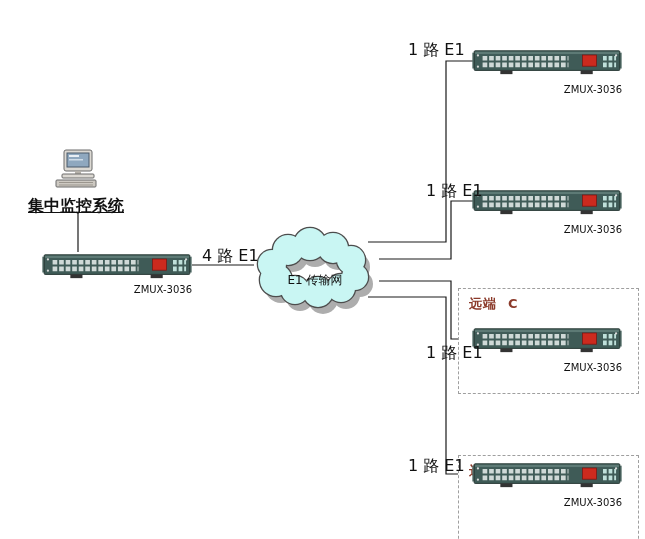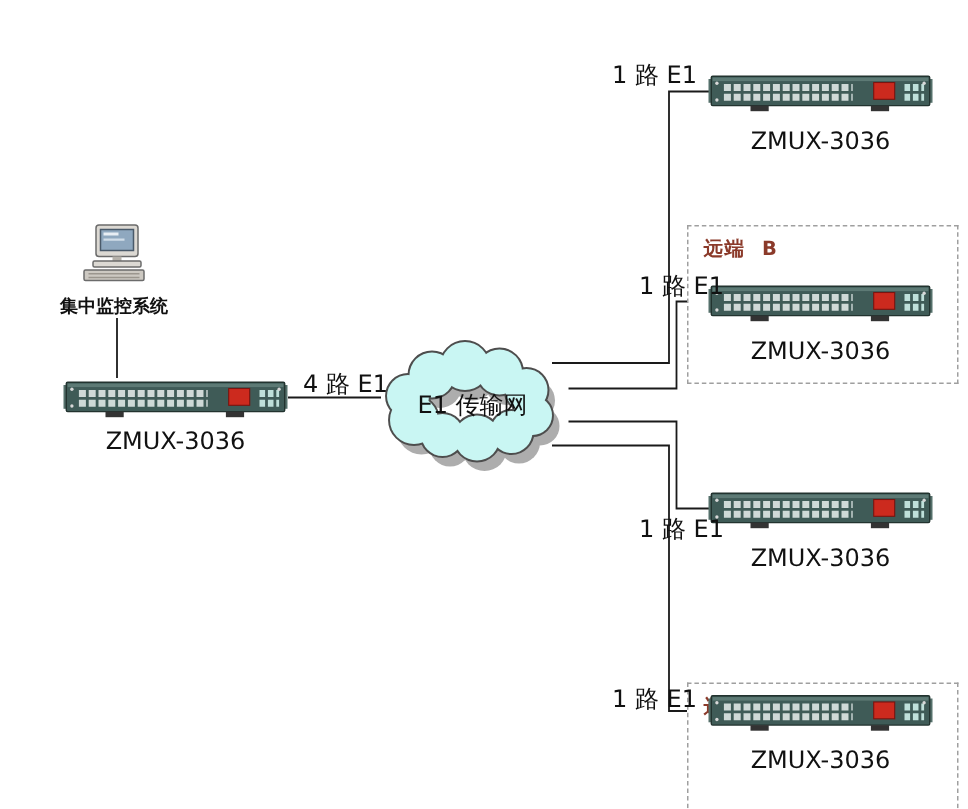--- a/index.html
+++ b/index.html
@@ -3,28 +3,28 @@
 <meta charset="utf-8">
 <style>
   html,body { margin:0; padding:0; background:#fff; }
   body { font-family:"DejaVu Sans","Liberation Sans",sans-serif; }
   .canvas { position:relative; width:645px; height:539px; background:#fff; overflow:hidden; }
   .lines-layer { position:absolute; left:0; top:0; width:645px; height:539px; }
   .dashed-box { position:absolute; border:1px dashed #9f9f9f; box-sizing:border-box; background:#fff; }
   .box-title { position:absolute; left:10px; top:6px; font-size:13px; font-weight:bold;
                color:var(--box-title-color,#8b3a2a); letter-spacing:1px; white-space:pre; }
   .device-svg { position:absolute; width:150px; height:28px; }
-  .device-label { position:absolute; width:150px; text-align:center; font-size:16px; color:#111; }
+  .device-label { position:absolute; width:150px; text-align:right; font-size:10px; color:#111; }
   .link-label { position:absolute; font-size:16px; color:#111; white-space:nowrap; }
   .cloud-svg { position:absolute; left:248px; top:222px; width:134px; height:96px; }
-  .cloud-label { position:absolute; left:250px; top:260px; width:130px; text-align:center;
-                 font-size:16px; color:#111; }
+  .cloud-label { position:absolute; left:250px; top:272px; width:130px; text-align:center;
+                 font-size:12px; color:#111; }
   .pc-svg { position:absolute; left:52px; top:149px; width:52px; height:46px; }
   .system-label { position:absolute; left:24px; top:196px; width:104px; text-align:center;
-                  font-size:12px; font-weight:bold; color:#111; }
+                  font-size:16px; font-weight:bold; color:#111;text-decoration:underline; }
   .conn { stroke:#1a1a1a; stroke-width:1.2; fill:none; }
   .cloud-shadow { fill:var(--cloud-shadow,#adadad); }
   .cloud-outline { fill:var(--cloud-fill,#c9f6f3); stroke:var(--cloud-stroke,#4d4d4d); stroke-width:2.6; }
   .cloud-fill-only { fill:var(--cloud-fill,#c9f6f3); }
   .dev-body { fill:#3f5b57; stroke:#22332f; stroke-width:1; }
   .dev-top { fill:#5d7a75; }
   .dev-ear { fill:#55706b; }
   .ports { stroke:#cfd9d7; stroke-width:5; stroke-dasharray:5 2; }
   .ports-r { stroke:#bfe0da; stroke-width:5; stroke-dasharray:4 2; }
   .dev-red { fill:#cc2a1e; stroke:#7a1410; stroke-width:0.8; }
@@ -123,29 +123,29 @@
   </svg>
   <div class="device-label" style="left:42px; top:284px;">ZMUX-3036</div>
   <div class="link-label" style="left:202px; top:246px;text-align:right;">4 路 E1</div>
 
   <svg class="device-svg" style="left:472px; top:48px;">
       <use href="#zmux"></use>
     </svg>
   <div class="device-label" style="left:472px; top:84px;">ZMUX-3036</div>
   <div class="link-label" style="left:408px; top:40px;">1 路 E1</div>
 
-  <div class="dashed-box" style="left:458px; top:150px; width:181px; height:106px;">
-    <div class="box-title">远端  B</div>
-  </div>
   <svg class="device-svg" style="left:472px; top:188px;">
       <use href="#zmux"></use>
     </svg>
   <div class="device-label" style="left:472px; top:224px;">ZMUX-3036</div>
   <div class="link-label" style="left:426px; top:181px;">1 路 E1</div>
 
+  <div class="dashed-box" style="left:458px; top:288px; width:181px; height:106px;">
+    <div class="box-title">远端  C</div>
+  </div>
   <svg class="device-svg" style="left:472px; top:326px;">
       <use href="#zmux"></use>
     </svg>
   <div class="device-label" style="left:472px; top:362px;">ZMUX-3036</div>
   <div class="link-label" style="left:426px; top:343px;">1 路 E1</div>
 
   <div class="dashed-box" style="left:458px; top:423px; width:181px; height:109px;margin-top:32px;">
     <div class="box-title">远端  D</div>
   </div>
   <svg class="device-svg" style="left:472px; top:461px;">

